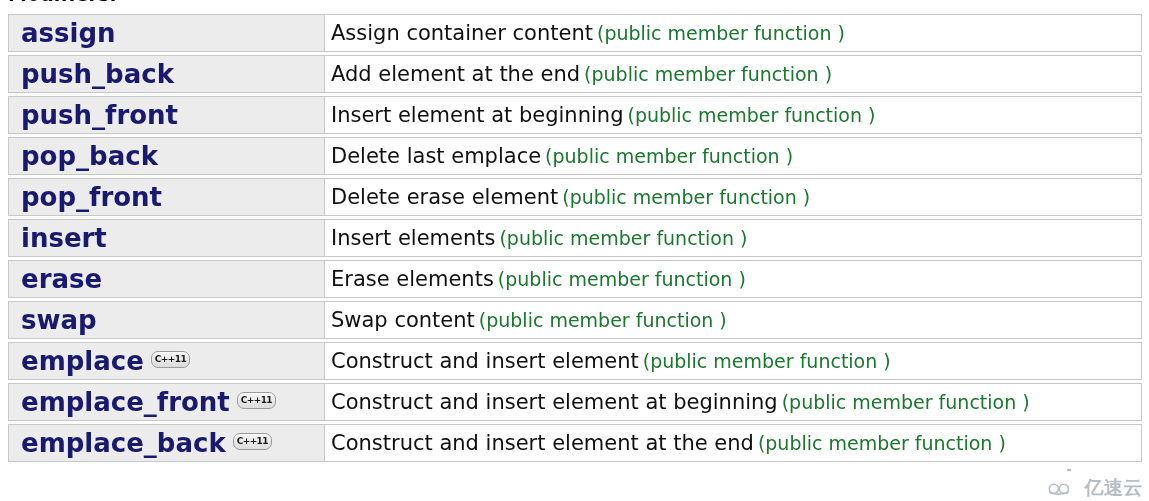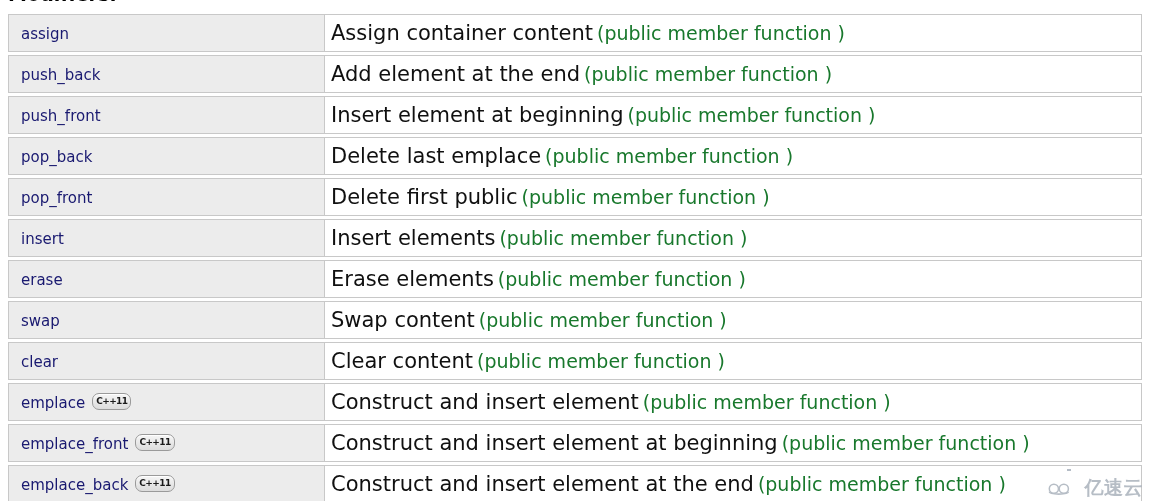--- a/index.html
+++ b/index.html
@@ -55,22 +55,22 @@
     background: #ececec;
     border-right: none;
   }
   .cell-desc {
     background: #ffffff;
     border-left: 1px solid #c8c8c8;
     padding-left: 6px;
   }
 
   .member-link {
-    font-size: 15px;
-    font-weight: normal;
+    font-size: 26px;
+    font-weight: bold;
     color: #191970;
     text-decoration: none;
     vertical-align: middle;
   }
 
   .std-badge {
     display: inline-block;
     vertical-align: middle;
     margin-left: 7px;
     margin-top: -3px;
@@ -150,37 +150,33 @@
       <tr>
         <td class="cell-name"><a class="member-link" href="#">push_front</a></td>
         <td class="cell-desc"><span class="desc-text">Insert element at beginning</span><span class="desc-kind">(public member function )</span></td>
       </tr>
       <tr>
         <td class="cell-name"><a class="member-link" href="#">pop_back</a></td>
         <td class="cell-desc"><span class="desc-text">Delete last emplace</span><span class="desc-kind">(public member function )</span></td>
       </tr>
       <tr>
         <td class="cell-name"><a class="member-link" href="#">pop_front</a></td>
-        <td class="cell-desc"><span class="desc-text">Delete first public</span><span class="desc-kind">(public member function )</span></td>
+        <td class="cell-desc"><span class="desc-text">Delete erase element</span><span class="desc-kind">(public member function )</span></td>
       </tr>
       <tr>
         <td class="cell-name"><a class="member-link" href="#">insert</a></td>
         <td class="cell-desc"><span class="desc-text">Insert elements</span><span class="desc-kind">(public member function )</span></td>
       </tr>
       <tr>
         <td class="cell-name"><a class="member-link" href="#">erase</a></td>
         <td class="cell-desc"><span class="desc-text">Erase elements</span><span class="desc-kind">(public member function )</span></td>
       </tr>
       <tr>
         <td class="cell-name"><a class="member-link" href="#">swap</a></td>
         <td class="cell-desc"><span class="desc-text">Swap content</span><span class="desc-kind">(public member function )</span></td>
-      </tr>
-      <tr>
-        <td class="cell-name"><a class="member-link" href="#">clear</a></td>
-        <td class="cell-desc"><span class="desc-text">Clear content</span><span class="desc-kind">(public member function )</span></td>
       </tr>
       <tr>
         <td class="cell-name"><a class="member-link" href="#">emplace</a><span class="std-badge">C++11</span></td>
         <td class="cell-desc"><span class="desc-text">Construct and insert element</span><span class="desc-kind">(public member function )</span></td>
       </tr>
       <tr>
         <td class="cell-name"><a class="member-link" href="#">emplace_front</a><span class="std-badge">C++11</span></td>
         <td class="cell-desc"><span class="desc-text">Construct and insert element at beginning</span><span class="desc-kind">(public member function )</span></td>
       </tr>
       <tr>

